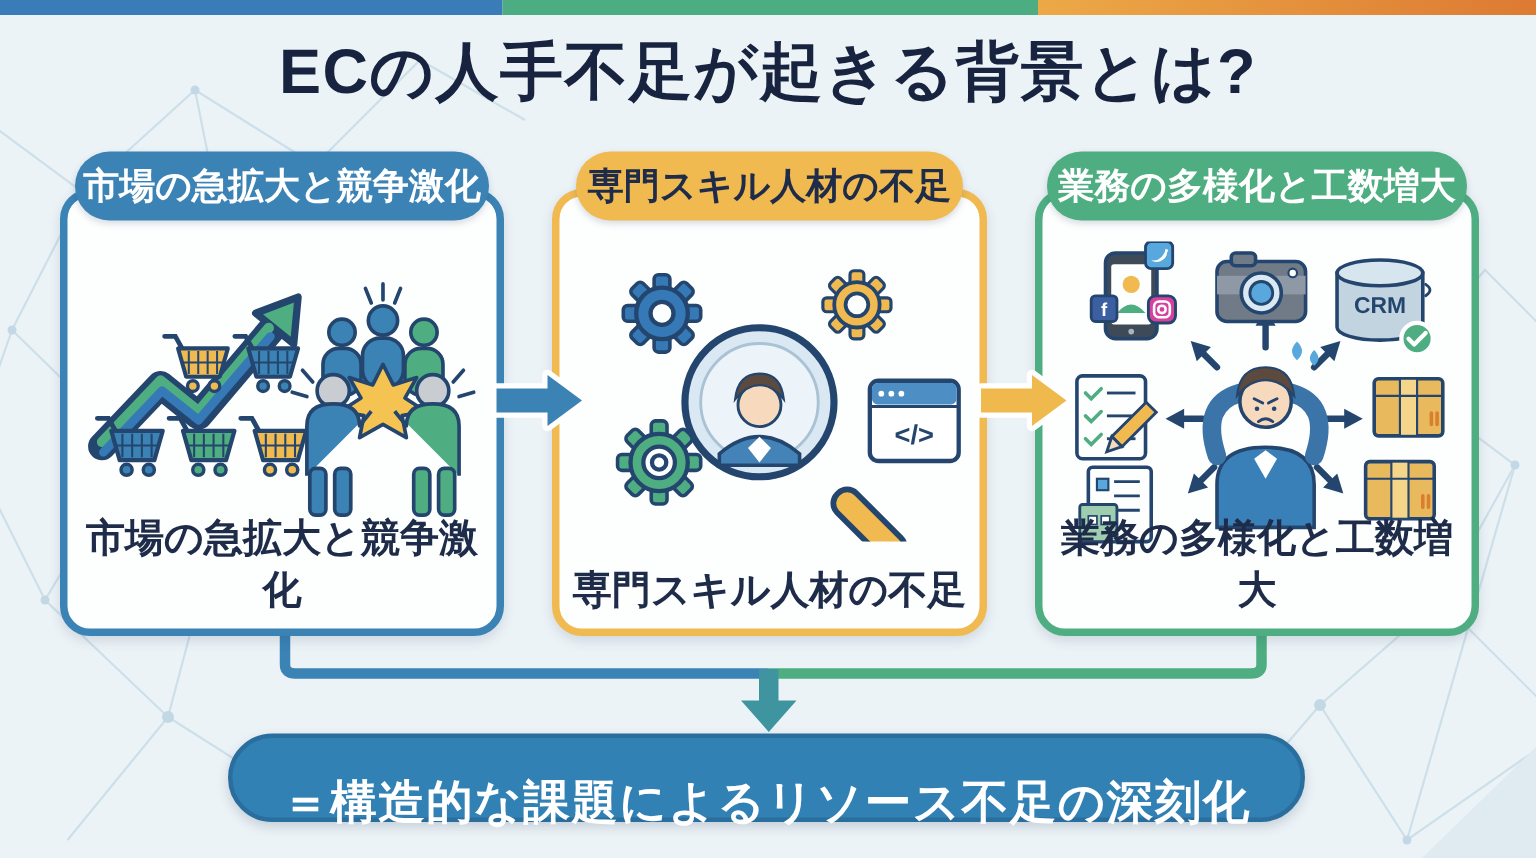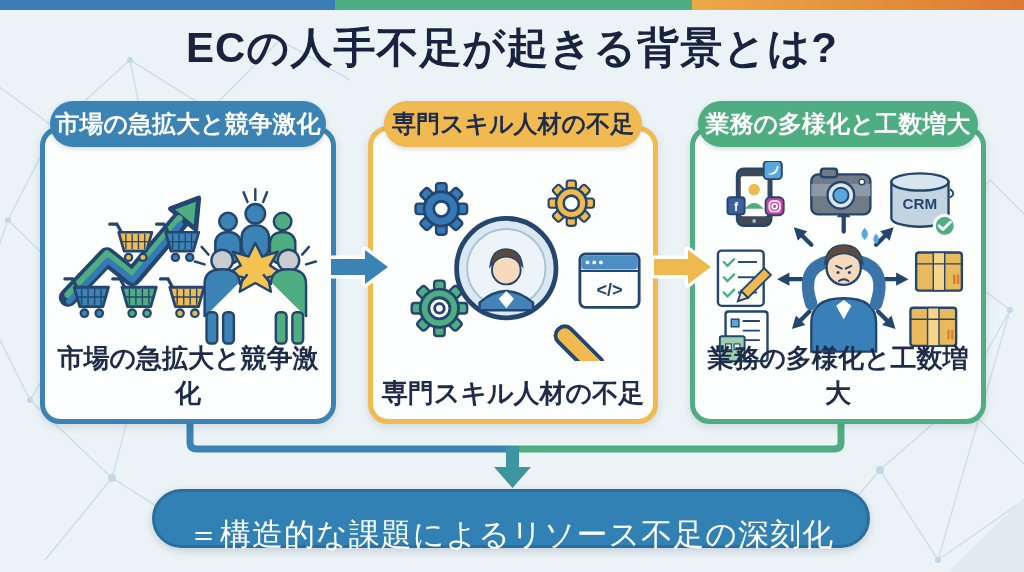--- a/index.html
+++ b/index.html
@@ -39,21 +39,21 @@
   }
   .box-art{position:absolute;left:0;top:30px;width:100%;display:flex;justify-content:center;}
   .flow-arrow{position:absolute;z-index:4;}
   .connector-svg{position:absolute;left:0;top:0;width:1024px;height:572px;z-index:1;pointer-events:none;}
   .banner{
     position:absolute;left:152px;top:489px;width:718px;height:59px;
     background:#3181b5;border:3px solid #2a6e9e;border-radius:32px;z-index:2;
     display:flex;align-items:center;justify-content:center;
     box-shadow:0 3px 8px rgba(31,60,90,0.2);box-sizing:border-box;
   }
-  .banner-text{font-size:31px;font-weight:400;color:#ffffff;letter-spacing:1px;margin-top:32px;}
+  .banner-text{font-size:31px;font-weight:700;color:#ffffff;letter-spacing:1px;margin-top:32px;}
   svg text{font-family:"Liberation Sans",sans-serif;}
 </style>
 </head>
 <body>
 
 <div class="canvas">
 
   <svg class="bg-mesh" viewBox="0 0 1024 572">
     <g stroke="#c8dce7" stroke-width="1.5" fill="none" opacity="0.85">
       <polyline points="-10,80 55,128 8,220 90,300 30,400 112,478 45,560"></polyline>

